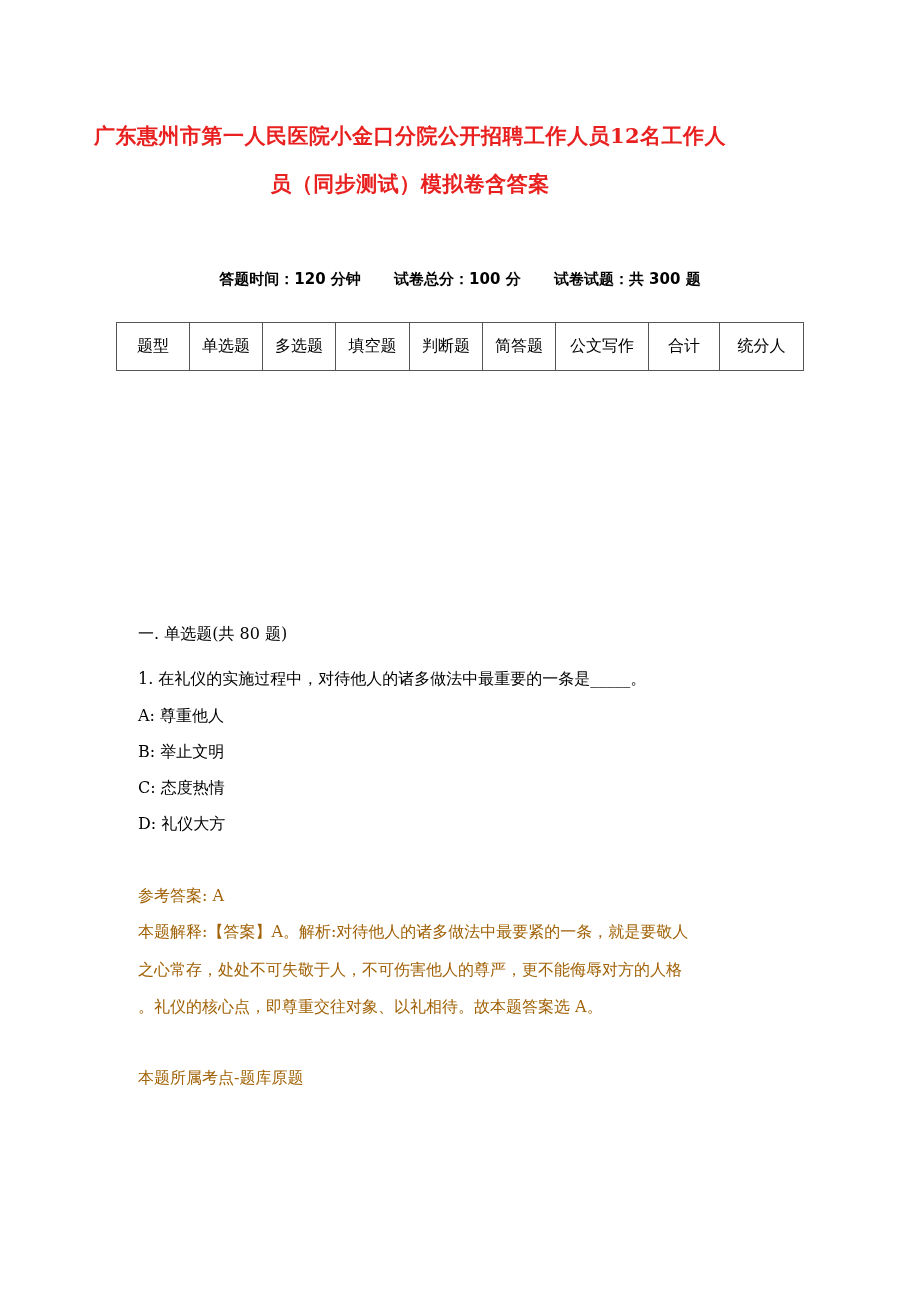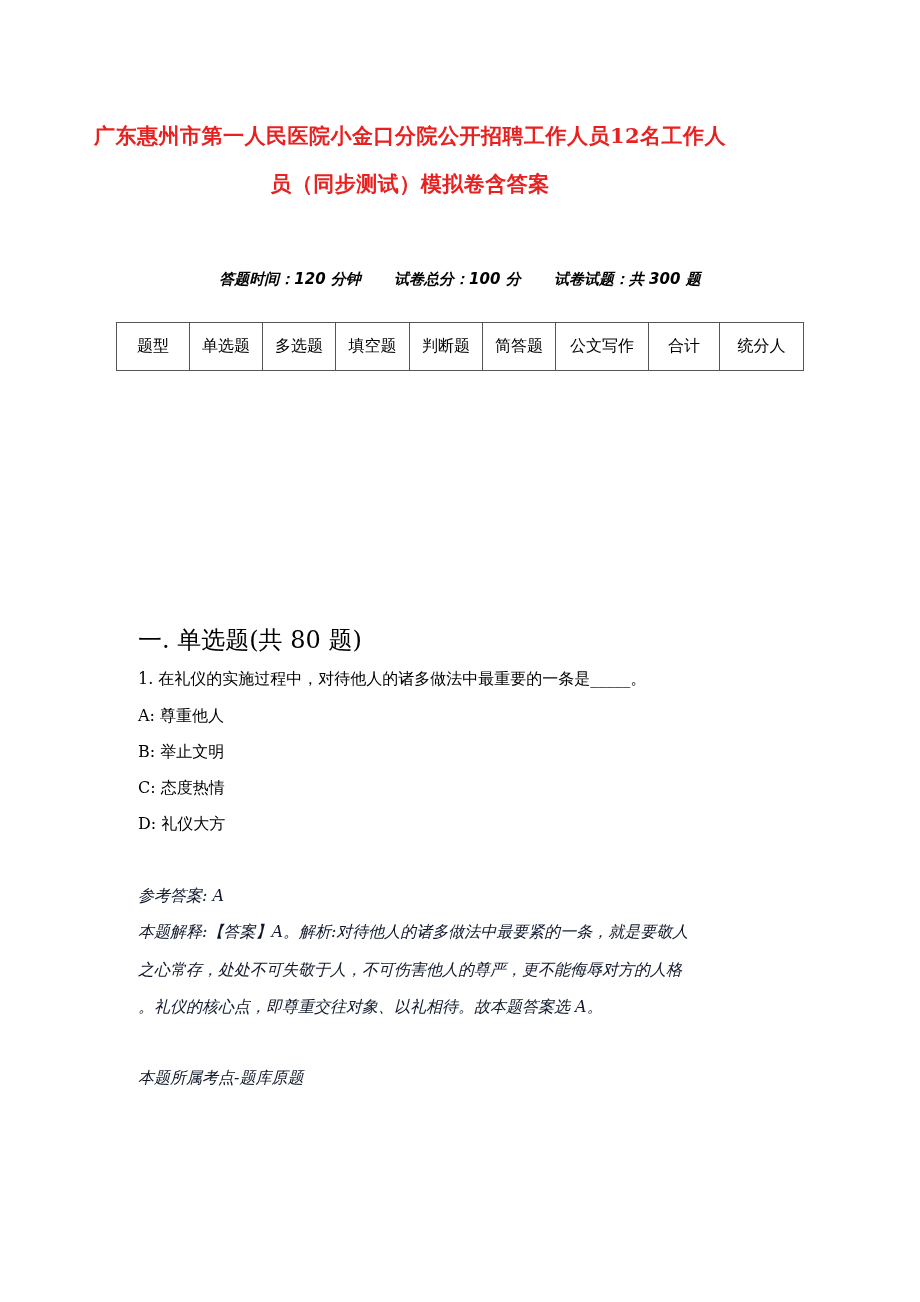--- a/index.html
+++ b/index.html
@@ -1,26 +1,26 @@
 <!DOCTYPE html>
 <html><head>
 <meta charset="utf-8">
 <style>
   html, body { margin:0; padding:0; background:#ffffff; }
   body { width:920px; height:1302px; position:relative; overflow:hidden; font-family:"DejaVu Serif", serif; color:#000; }
   .title { position:absolute; left:0; width:820px; text-align:center; color:#e8201f; font-family:"DejaVu Serif", serif; font-weight:bold; font-size:21px; letter-spacing:0.5px; }
   .title.l1 { top:122px; }
   .title.l2 { top:170px; }
   .meta { position:absolute; top:270px; left:0; width:920px; text-align:center; font-family:"DejaVu Sans", sans-serif; font-weight:bold; font-size:15px; }
-  .meta span { margin:0 14px;font-style:italic; }
+  .meta span { margin:0 14px; }
   table.score { position:absolute; left:116px; top:322px; border-collapse:collapse; font-family:"DejaVu Sans", sans-serif; font-size:16px; }
   table.score td { border:1px solid #555; text-align:center; height:47px; padding:0;margin-left:46px; }
-  .sec-title { position:absolute; left:138px; top:624px; font-size:24px; font-family:"DejaVu Serif", serif; }
+  .sec-title { position:absolute; left:138px; top:624px; font-size:16px; font-family:"DejaVu Serif", serif; }
   .line { position:absolute; left:138px; font-size:16px; font-family:"DejaVu Serif", serif; white-space:nowrap; }
-  .red { color:#0f172a;font-style:italic; }
+  .red { color:#a16207; }
 </style>
 </head>
 <body>
 
 <div class="title l1">广东惠州市第一人民医院小金口分院公开招聘工作人员12名工作人</div>
 <div class="title l2">员（同步测试）模拟卷含答案</div>
 
 <div class="meta">
   <span>答题时间：120 分钟</span>
   <span>试卷总分：100 分</span>

